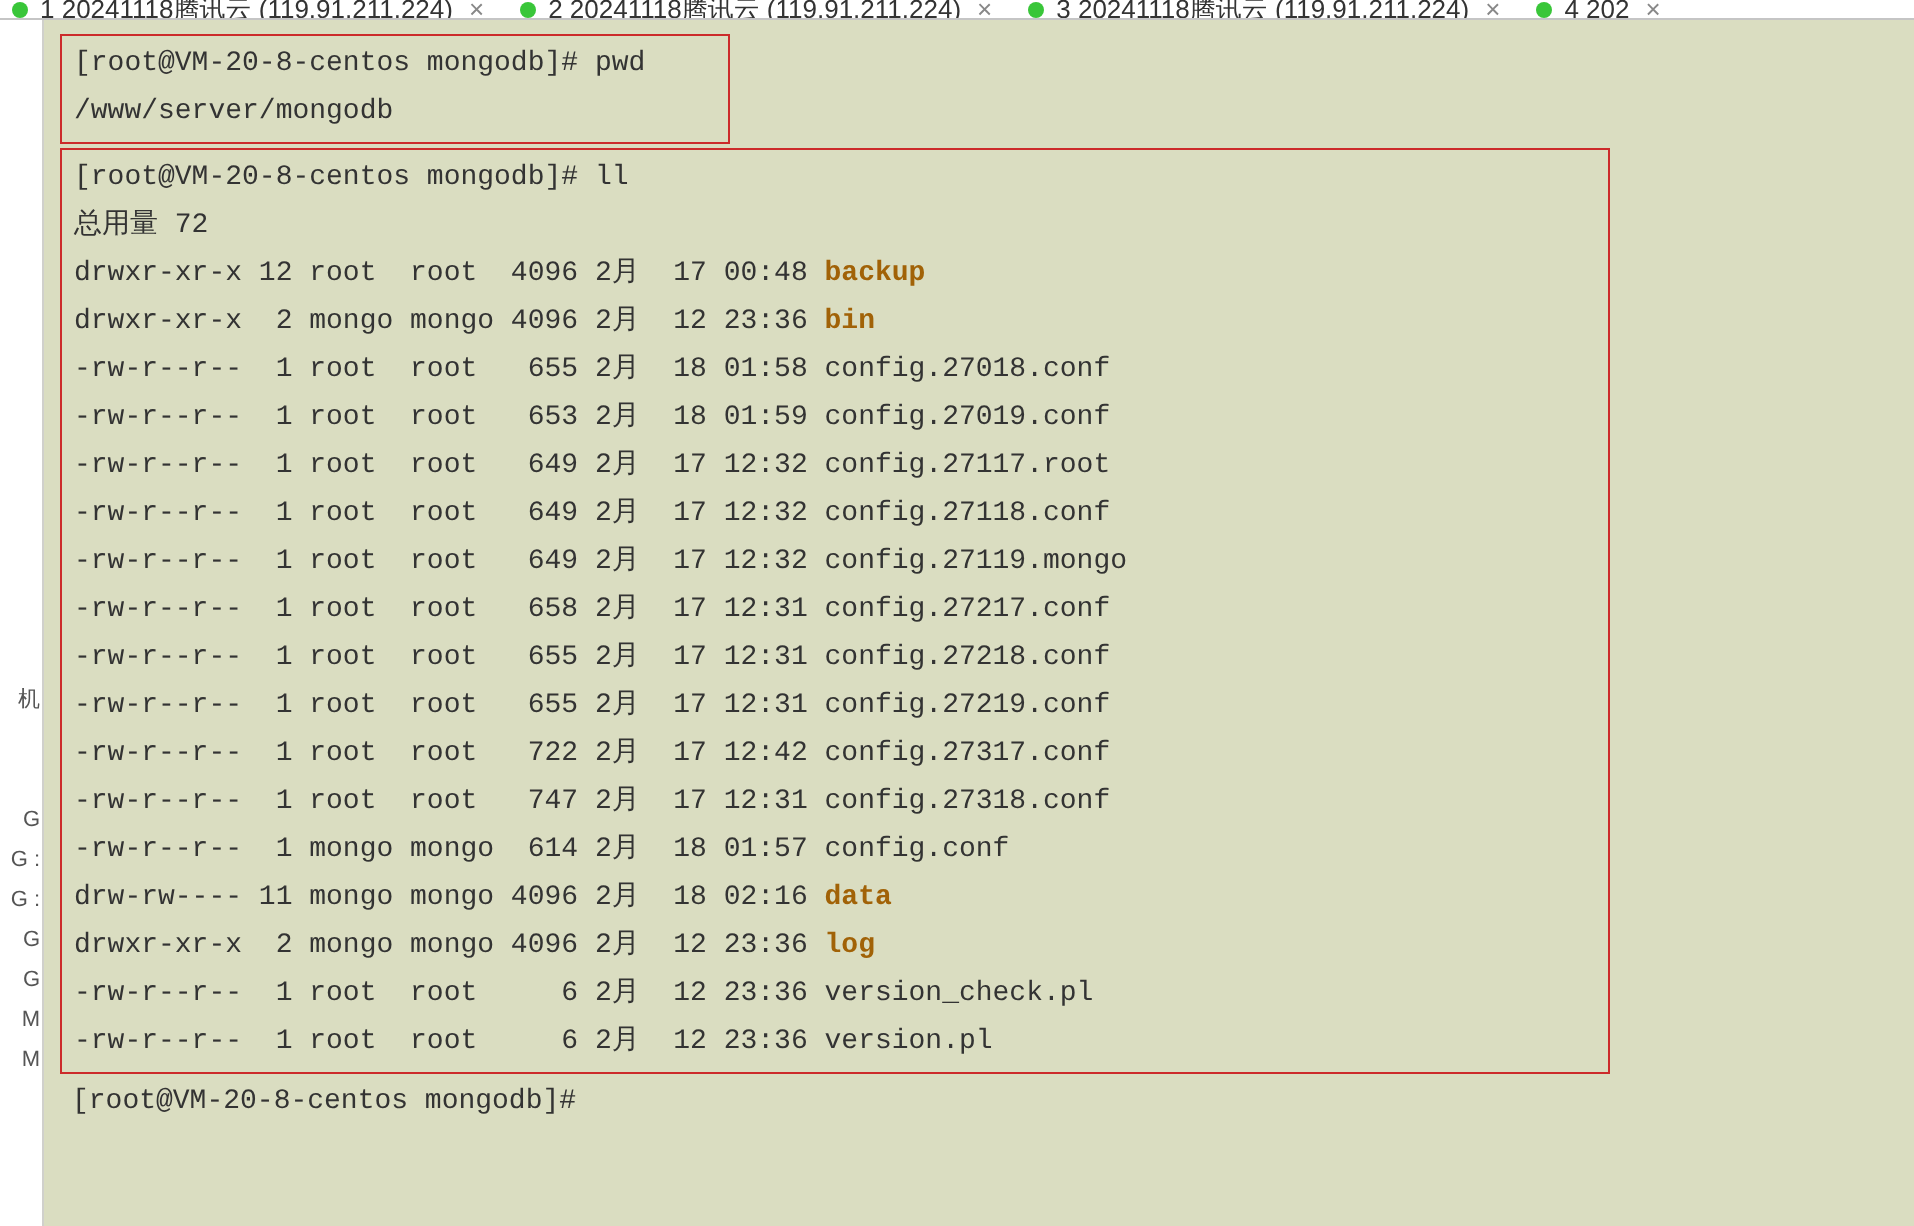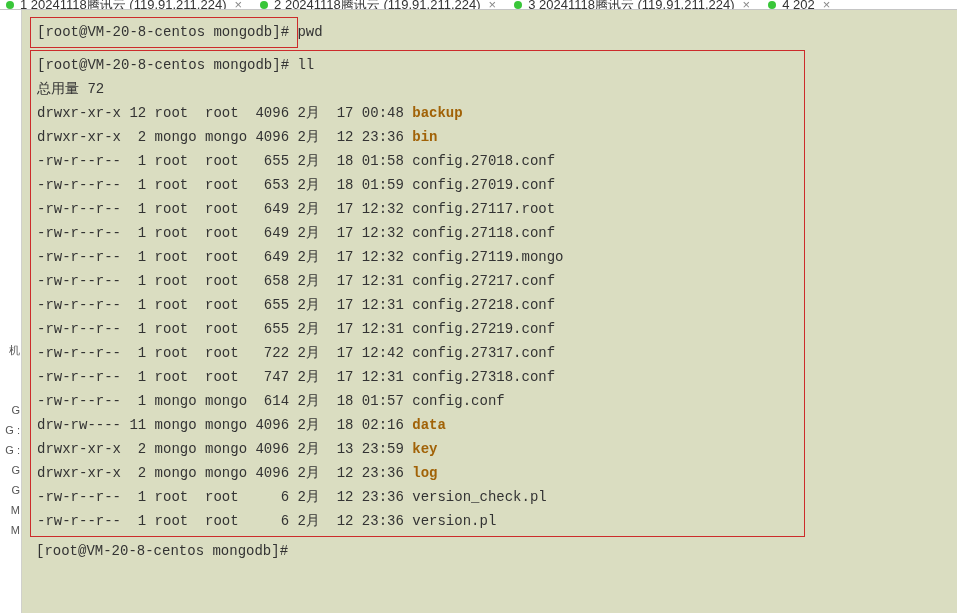--- a/index.html
+++ b/index.html
@@ -72,21 +72,21 @@
     background: #daddc1;
     padding: 4px 6px;
     line-height: 24px;
     font-size: 14px;
     color: #333;
   }
   .box-red {
     border: 1.5px solid #cc2b2b;
   }
   .block1 {
-    width: 268px;
+    width: 335px;
     padding: 2px 6px 3px 6px;
     margin-bottom: 2px;
   }
   .block2 {
     width: 775px;
     padding: 2px 6px 3px 6px;
   }
   .line { white-space: pre; }
   .dirname { color: #a16207; font-weight: bold; }
   .prompt-line { white-space: pre; }
@@ -130,41 +130,41 @@
 G
 G
 M
 M</div>
 </div>
 
 <div class="term">
 
   <div class="box-red block1">
     <div class="prompt-line"><span>[root@VM-20-8-centos mongodb]# </span><span>pwd</span></div>
+    <div class="line">/www/server/mongodb</div>
   </div>
 
   <div class="box-red block2">
     <div class="prompt-line"><span>[root@VM-20-8-centos mongodb]# </span><span>ll</span></div>
     <div class="line">总用量 72</div>
     <div id="ll-rows">
         <div class="line"><span>drwxr-xr-x 12 root  root  4096 2月  17 00:48 </span><span class="dirname">backup</span></div>
         <div class="line"><span>drwxr-xr-x  2 mongo mongo 4096 2月  12 23:36 </span><span class="dirname">bin</span></div>
         <div class="line"><span>-rw-r--r--  1 root  root   655 2月  18 01:58 </span><span>config.27018.conf</span></div>
         <div class="line"><span>-rw-r--r--  1 root  root   653 2月  18 01:59 </span><span>config.27019.conf</span></div>
         <div class="line"><span>-rw-r--r--  1 root  root   649 2月  17 12:32 </span><span>config.27117.root</span></div>
         <div class="line"><span>-rw-r--r--  1 root  root   649 2月  17 12:32 </span><span>config.27118.conf</span></div>
         <div class="line"><span>-rw-r--r--  1 root  root   649 2月  17 12:32 </span><span>config.27119.mongo</span></div>
         <div class="line"><span>-rw-r--r--  1 root  root   658 2月  17 12:31 </span><span>config.27217.conf</span></div>
         <div class="line"><span>-rw-r--r--  1 root  root   655 2月  17 12:31 </span><span>config.27218.conf</span></div>
         <div class="line"><span>-rw-r--r--  1 root  root   655 2月  17 12:31 </span><span>config.27219.conf</span></div>
         <div class="line"><span>-rw-r--r--  1 root  root   722 2月  17 12:42 </span><span>config.27317.conf</span></div>
         <div class="line"><span>-rw-r--r--  1 root  root   747 2月  17 12:31 </span><span>config.27318.conf</span></div>
         <div class="line"><span>-rw-r--r--  1 mongo mongo  614 2月  18 01:57 </span><span>config.conf</span></div>
         <div class="line"><span>drw-rw---- 11 mongo mongo 4096 2月  18 02:16 </span><span class="dirname">data</span></div>
-        <div class="line"><span>drwxr-xr-x  2 mongo mongo 4096 2月  13 23:59 </span><span class="dirname">key</span></div>
         <div class="line"><span>drwxr-xr-x  2 mongo mongo 4096 2月  12 23:36 </span><span class="dirname">log</span></div>
         <div class="line"><span>-rw-r--r--  1 root  root     6 2月  12 23:36 </span><span>version_check.pl</span></div>
         <div class="line"><span>-rw-r--r--  1 root  root     6 2月  12 23:36 </span><span>version.pl</span></div>
       </div>
   </div>
 
   <div class="after">
     <span class="prompt-line">[root@VM-20-8-centos mongodb]#</span>
   </div>
 

